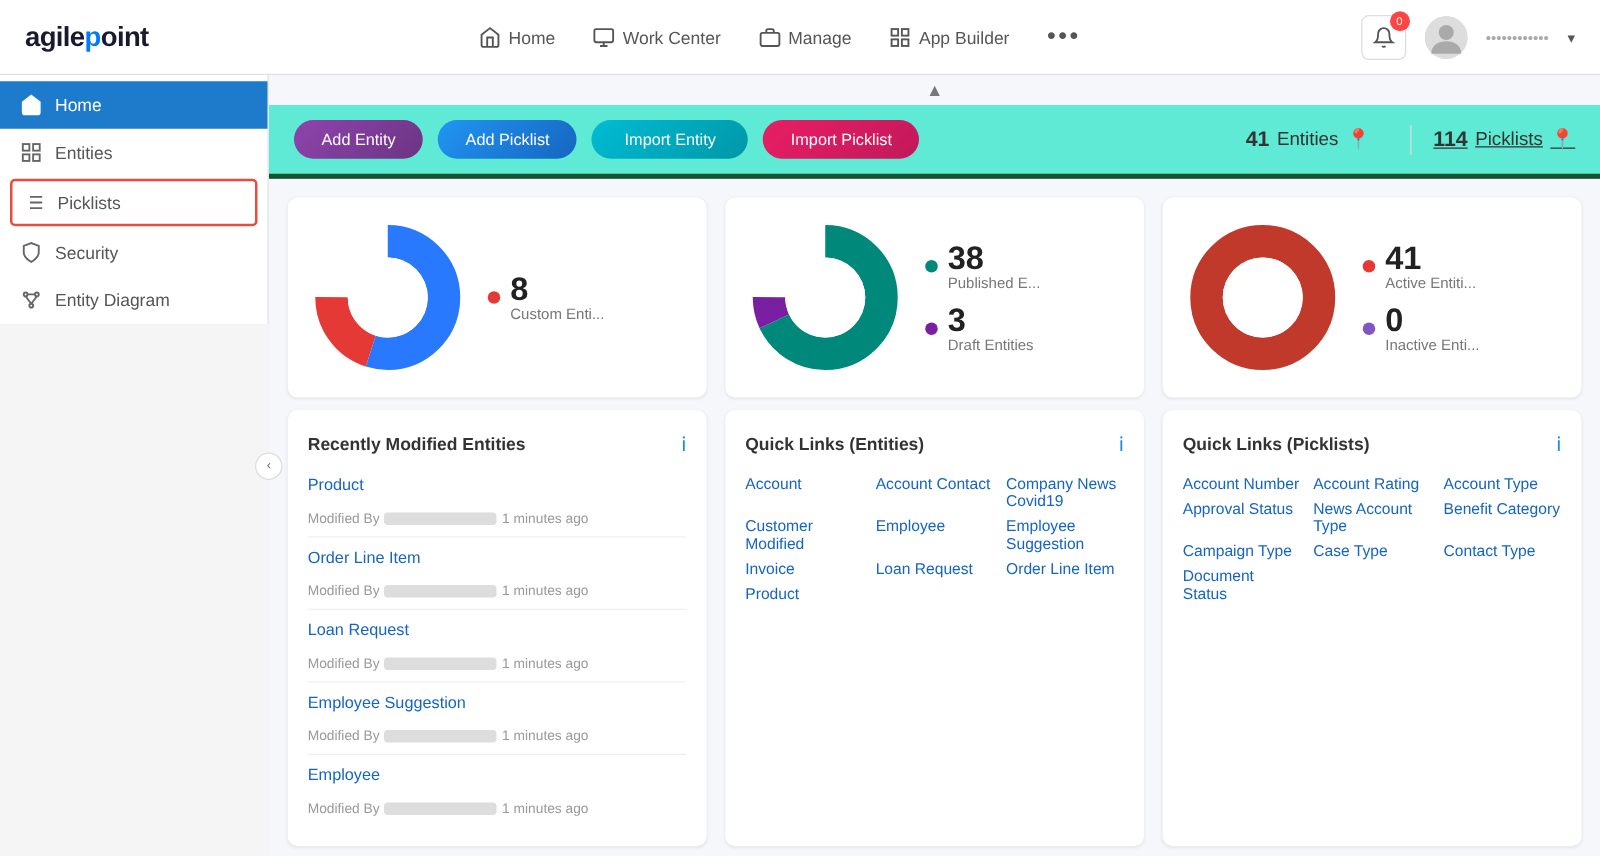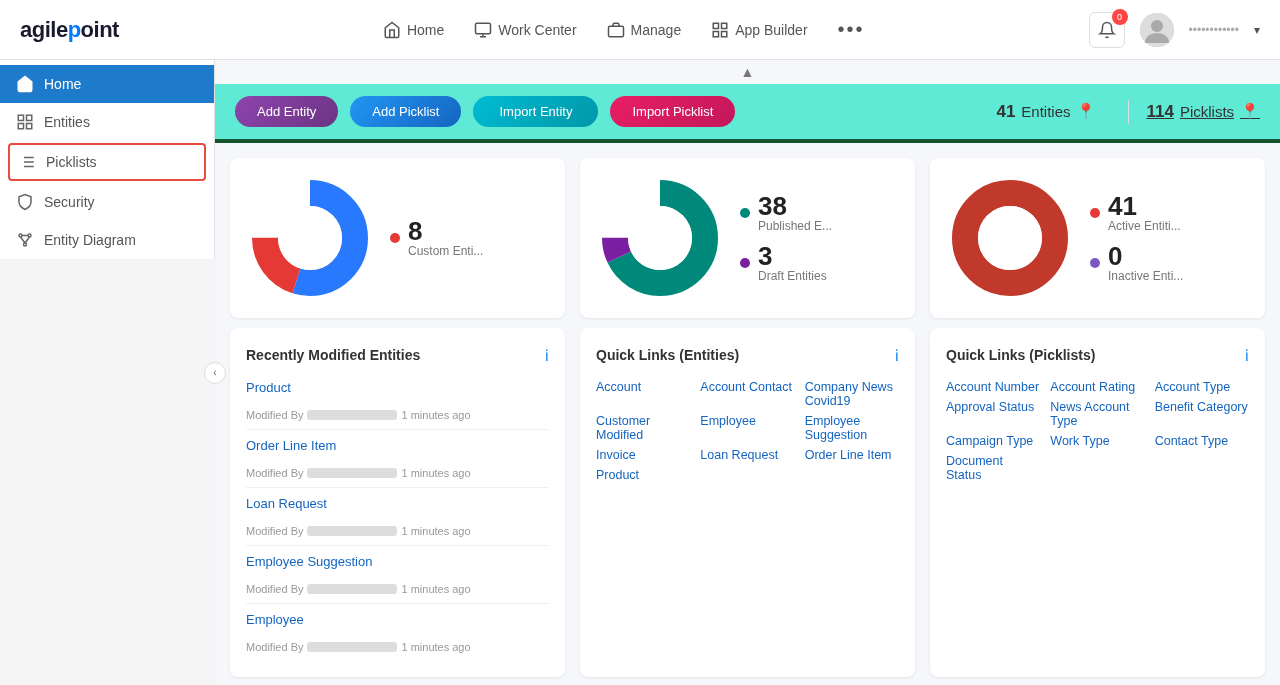--- a/index.html
+++ b/index.html
@@ -425,21 +425,21 @@
           <span class="info-icon">ℹ</span>
         </div>
         <div class="quick-links-grid">
           <span class="quick-link">Account Number</span>
           <span class="quick-link">Account Rating</span>
           <span class="quick-link">Account Type</span>
           <span class="quick-link">Approval Status</span>
           <span class="quick-link">News Account Type</span>
           <span class="quick-link">Benefit Category</span>
           <span class="quick-link">Campaign Type</span>
-          <span class="quick-link">Work Type</span>
+          <span class="quick-link">Case Type</span>
           <span class="quick-link">Contact Type</span>
           <span class="quick-link">Document Status</span>
         </div>
       </div>
 
     </div>
   </div>
 </div>
 
 </body></html>

